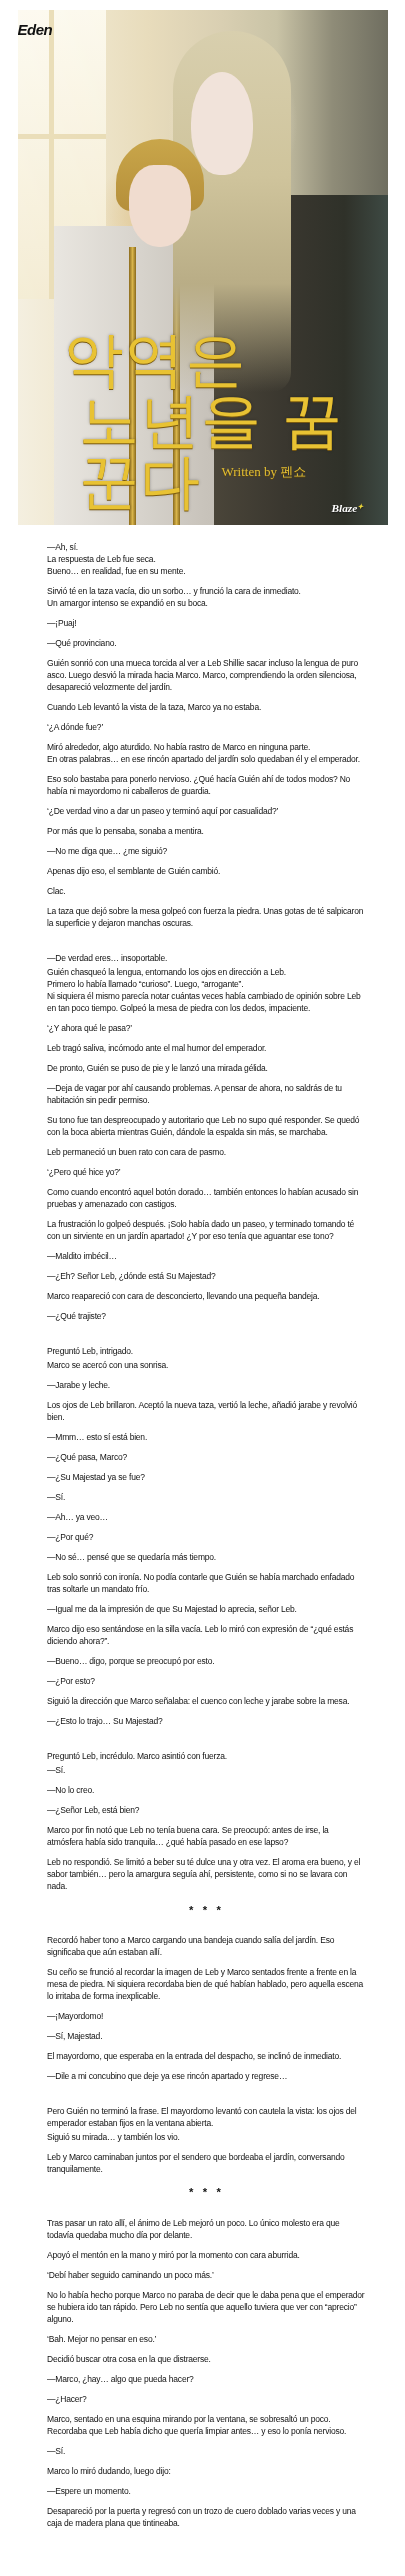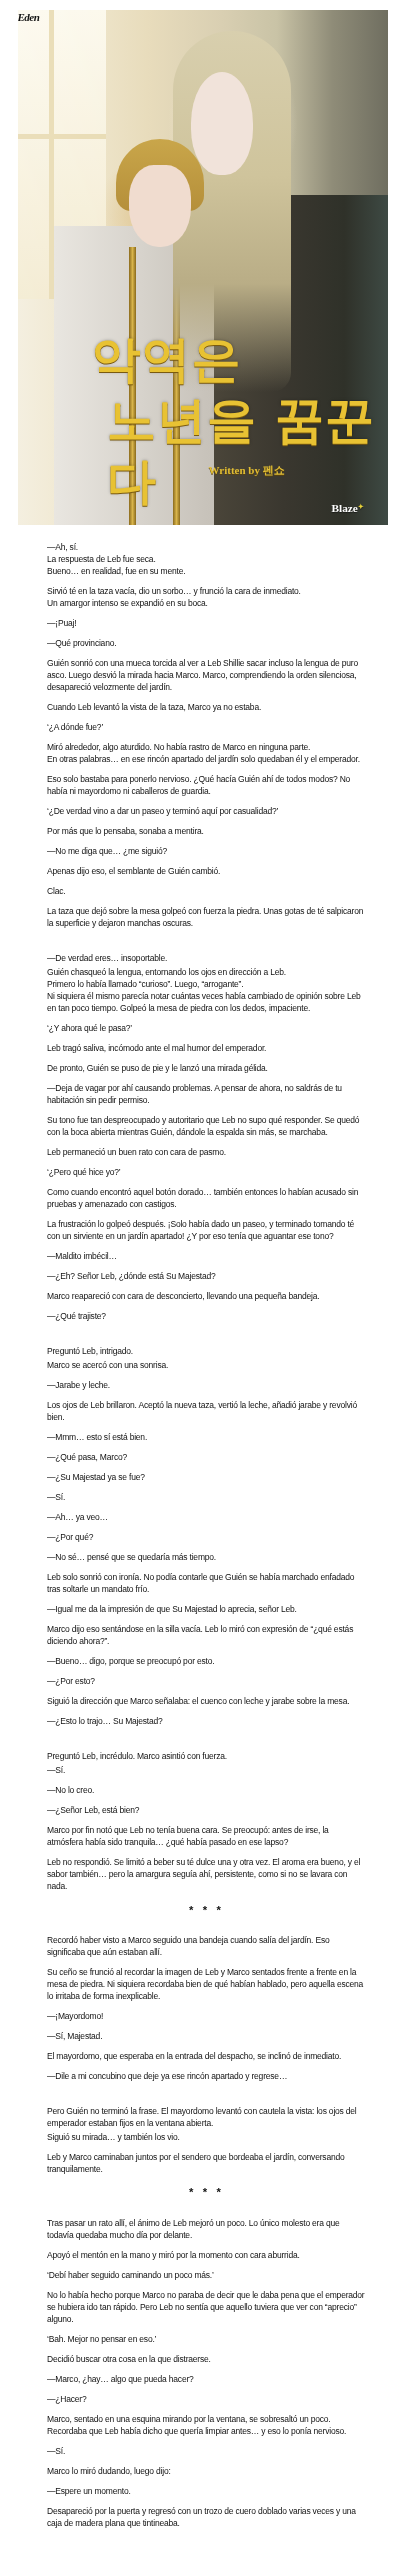--- a/index.html
+++ b/index.html
@@ -24,31 +24,31 @@
   .cover .hair-short { position: absolute; left: 98px; top: 129px; width: 88px; height: 72px;
     background: linear-gradient(180deg, #c9a64a, #b58f3a); border-radius: 44px 44px 15.5px 15.5px; }
   .cover .face-short { position: absolute; left: 111px; top: 155px; width: 62px; height: 82px;
     background: #f0dccf; border-radius: 40% 40% 48% 48%; }
   .cover .robe-white { position: absolute; left: 36px; top: 216px; width: 216px; height: 309px;
     background: linear-gradient(90deg, #e9e6e0, #d7d3cc 40%, #c8c3bb 70%, #bdb8ae); }
   .cover .robe-dark { position: absolute; left: 196px; top: 185px; width: 174px; height: 330px;
     background: linear-gradient(90deg, #4a4539, #3a372f 40%, #2f3129 75%, #3e4a44); }
   .cover .gold-trim { position: absolute; width: 7.2px; background: linear-gradient(90deg,#8a6a1c,#d8b44a,#8a6a1c); }
   .cover .title-kr { position: absolute; left: 46px; top: 319px; color: #e8c233;
-    font-family: "DejaVu Serif", serif; font-weight: bold; font-size: 49px; line-height: 61px;
-    text-shadow: 0 1px 0 #7a5a10, 0 0 3.1px rgba(0,0,0,.35); letter-spacing: 1px; margin-left: 28px; }
+    font-family: "DejaVu Serif", serif; font-weight: normal; font-size: 60px; line-height: 61px;
+    text-shadow: 0 1px 0 #7a5a10, 0 0 3.1px rgba(0,0,0,.35); letter-spacing: 1px; }
   .cover .title-kr .l2 { display: block; padding-left: 15.5px; }
-  .cover .byline { position: absolute; left: 191px; top: 453px; color: #e0bd35;
-    font-family: "Liberation Serif", serif; font-size: 11px; font-weight: bold; text-shadow: 0 0.5px 0 #5a420c; }
+  .cover .byline { position: absolute; left: 204px; top: 453px; color: #e0bd35;
+    font-family: "Liberation Serif", serif; font-size: 13px; font-weight: normal; text-shadow: 0 0.5px 0 #5a420c; }
   .cover .publisher { position: absolute; left: 314px; top: 492px; color: #ffffff;
-    font-family: "Liberation Serif", serif; font-weight: bold; font-size: 11.3px;
+    font-family: "Liberation Serif", serif; font-style: italic; font-weight: bold; font-size: 11.3px;
     text-shadow: 0 0.5px 1px rgba(0,0,0,.5); }
   .cover .publisher .star { color: #e8d33a; font-size: 7.2px; vertical-align: top; }
-  .cover .logo { position: absolute; left: 0px; top: 1px; font-family: Liberation Serif, serif;
-    font-style: italic; font-size: 11px; color: #111; font-weight: bold; letter-spacing: -0.5px; }
+  .cover .logo { position: absolute; left: 0px; top: 11px; font-family: Liberation Sans, sans-serif;
+    font-style: italic; font-size: 15px; color: #111; font-weight: bold; letter-spacing: -0.5px; }
 
   .story { position: absolute; left: 47px; top: 541px; width: 319px;
     font-family: "Liberation Sans", sans-serif; font-size: 8.5px; color: #111;
     line-height: 12px; letter-spacing: -0.2px; }
   .story p { margin: 0 0 8px 0; white-space: pre-line; }
   .story p.tight { margin-bottom: 2.1px; margin-top: 23px; }
   .story p.sep { text-align: center; font-size: 11.3px; font-weight: bold; margin: 11.3px 0 18.5px; letter-spacing: 3.1px; }
 </style>
 </head>
 <body>
@@ -129,21 +129,21 @@
     <p>—¿Por esto?</p>
     <p>Siguió la dirección que Marco señalaba: el cuenco con leche y jarabe sobre la mesa.</p>
     <p>—¿Esto lo trajo… Su Majestad?</p>
     <p class="tight">Preguntó Leb, incrédulo. Marco asintió con fuerza.</p>
     <p>—Sí.</p>
     <p>—No lo creo.</p>
     <p>—¿Señor Leb, está bien?</p>
     <p>Marco por fin notó que Leb no tenía buena cara. Se preocupó: antes de irse, la atmósfera había sido tranquila… ¿qué había pasado en ese lapso?</p>
     <p>Leb no respondió. Se limitó a beber su té dulce una y otra vez. El aroma era bueno, y el sabor también… pero la amargura seguía ahí, persistente, como si no se lavara con nada.</p>
     <p class="sep">* * *</p>
-    <p>Recordó haber visto a Marco seguido una bandeja cuando salía del jardín. Eso significaba que aún estaban allí.</p>
+    <p>Recordó haber tono a Marco cargando una bandeja cuando salía del jardín. Eso significaba que aún estaban allí.</p>
     <p>Su ceño se frunció al recordar la imagen de Leb y Marco sentados frente a frente en la mesa de piedra. Ni siquiera recordaba bien de qué habían hablado, pero aquella escena lo irritaba de forma inexplicable.</p>
     <p>—¡Mayordomo!</p>
     <p>—Sí, Majestad.</p>
     <p>El mayordomo, que esperaba en la entrada del despacho, se inclinó de inmediato.</p>
     <p>—Dile a mi concubino que deje ya ese rincón apartado y regrese…</p>
     <p class="tight">Pero Guién no terminó la frase. El mayordomo levantó con cautela la vista: los ojos del emperador estaban fijos en la ventana abierta.</p>
     <p>Siguió su mirada… y también los vio.</p>
     <p>Leb y Marco caminaban juntos por el sendero que bordeaba el jardín, conversando tranquilamente.</p>
     <p class="sep">* * *</p>
     <p>Tras pasar un rato allí, el ánimo de Leb mejoró un poco. Lo único molesto era que todavía quedaba mucho día por delante.</p>

